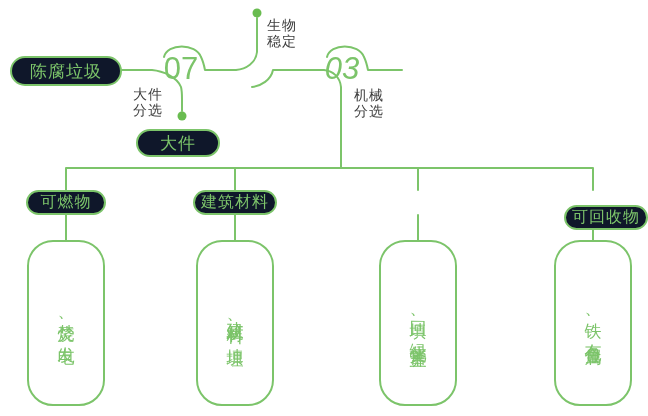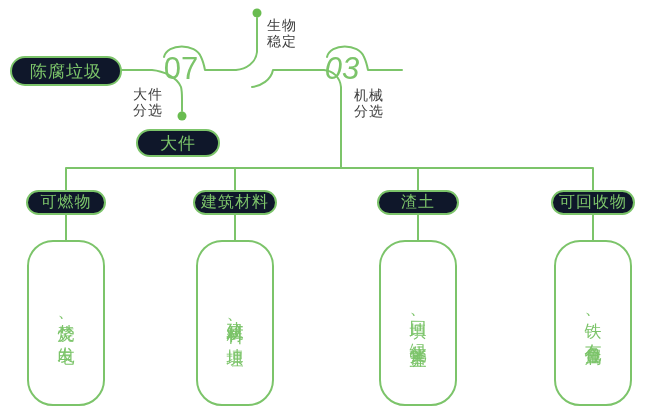--- a/index.html
+++ b/index.html
@@ -40,21 +40,21 @@
     white-space:pre-line;
     letter-spacing:1px;
   }
   .step-label.l1{left:133px;top:86px;}
   .step-label.l2{left:267px;top:9px;margin-top:8px;}
   .step-label.l3{left:354px;top:87px;text-align:center;}
   .cat-pill{top:190px;height:25px;font-size:16px;}
   .cat-pill.c0{left:26px;width:80px;}
   .cat-pill.c1{left:193px;width:84px;}
   .cat-pill.c2{left:377px;width:82px;}
-  .cat-pill.c3{left:551px;width:84px;}
+  .cat-pill.c3{left:564px;width:84px;margin-top:15px;}
   .detail-box{
     position:absolute;top:240px;width:78px;height:166px;
     border:2px solid var(--green);border-radius:26px;
     box-sizing:border-box;
     display:flex;align-items:center;justify-content:center;
     background:#fff;
   }
   .detail-box.b0{left:27px;}
   .detail-box.b1{left:196px;}
   .detail-box.b2{left:379px;}
@@ -102,21 +102,20 @@
 分选</div>
   <div class="step-label l2">生物
 稳定</div>
   <div class="step-label l3">机械
 分选</div>
 
   <div class="pill pill-dajian">大件</div>
 
   <div class="pill cat-pill c0">可燃物</div>
   <div class="pill cat-pill c1">建筑材料</div>
-  <div class="pill cat-pill c2">渣土</div>
   <div class="pill cat-pill c3">可回收物</div>
 
   <div class="detail-box b0">
     <div class="v-text">焚烧、发电</div>
   </div>
   <div class="detail-box b1">
     <div class="v-text">建筑材料、填埋</div>
   </div>
   <div class="detail-box b2">
     <div class="v-text">回填、绿化营养土</div>

